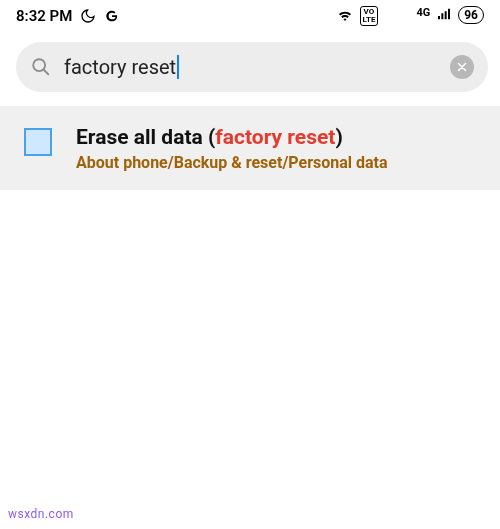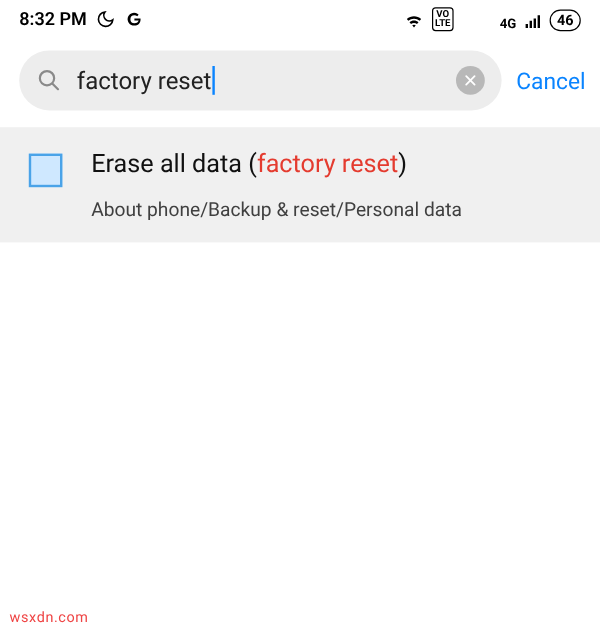--- a/index.html
+++ b/index.html
@@ -15,21 +15,21 @@
   .status-bar {
     height: 32px;
     display: flex;
     align-items: center;
     justify-content: space-between;
     padding: 12px 16px;
     font-size: 15px;
     font-weight: 600;
   }
   .status-left { display: flex; align-items: center; gap: 8px; }
-  .status-right { display: flex; align-items: flex-end; gap: 6px; }
+  .status-right { display: flex; align-items: flex-start; gap: 6px; }
   .status-icon { display: inline-flex; align-items: center; justify-content: center; }
   .battery-pill {
     border: 1.5px solid #000;
     border-radius: 10px;
     padding: 0 5px;
     font-size: 12px;
     font-weight: 700;
     line-height: 16px;
   }
   .search-row {
@@ -73,47 +73,48 @@
   .cancel {
     color: #0a84ff;
     font-size: 19px;
   }
   .results { }
   .result-row {
     display: flex;
     align-items: flex-start;
     padding: 18px 16px 18px 24px;
     gap: 24px;
+    font-weight: bold;
   }
   .result-row.hl { background: #f0f0f0; }
   .result-icon {
     width: 28px; height: 28px;
     margin-top: 4px;
     flex-shrink: 0;
     background: #cfe8ff;
     border: 2px solid #4aa3e8;
   }
   .result-text { flex: 1; }
   .result-title {
     font-size: 21px;
     color: #111;
     line-height: 1.3;
   }
   .result-title .match { color: #e43b2f; }
   .result-path {
     font-size: 16px;
-    color: #404040;
-    margin-top: 14px;
+    color: #a16207;
+    margin-top: 2px;
   }
   .watermark {
     position: absolute;
     bottom: 8px;
     left: 8px;
     font-size: 12px;
-    color: #ef4444;
+    color: #8b5cf6;
     letter-spacing: 0.5px;
   }
   .lte-badge {
     border: 1px solid #000;
     border-radius: 3px;
     font-size: 8px;
     line-height: 8px;
     padding: 1px 2px;
     display: flex;
     flex-direction: column;
@@ -147,21 +148,21 @@
     <span class="lte-badge">
       <span>VO</span>
       <span>LTE</span>
     </span>
     <span style="font-size:11px;font-weight:700;margin-left:32px;">4G</span>
     <span class="status-icon">
       <svg width="16" height="16" viewBox="0 0 24 24">
           <path fill="#000" d="M3 20h3v-5H3v5zm5 0h3v-9H8v9zm5 0h3V8h-3v12zm5 0h3V4h-3v16z"></path>
         </svg>
     </span>
-    <span class="battery-pill">46</span>
+    <span class="battery-pill">96</span>
   </div>
 </div>
 
 <div class="search-row">
   <div class="search-pill">
     <span class="status-icon">
       <svg width="22" height="22" viewBox="0 0 24 24">
           <circle cx="10" cy="10" r="6.5" fill="none" stroke="#8a8a8a" stroke-width="2"></circle>
           <line x1="20" y1="20" x2="15" y2="15" stroke="#8a8a8a" stroke-width="2" stroke-linecap="round"></line>
         </svg>
@@ -169,21 +170,20 @@
     <div class="search-input-wrap">
       <span class="search-text">factory reset</span>
         <span class="caret"></span>
     </div>
     <div class="clear-btn">
       <svg width="12" height="12" viewBox="0 0 24 24">
           <path stroke="#fff" stroke-width="3" stroke-linecap="round" d="M5 5l14 14M19 5L5 19"></path>
         </svg>
     </div>
   </div>
-  <div class="cancel">Cancel</div>
 </div>
 
 <div class="results">
 
   <div class="result-row hl">
     <div class="result-icon"></div>
     <div class="result-text">
       <div class="result-title">
         <span>Erase all data (</span><span class="match">factory reset</span><span>)</span>
       </div>

